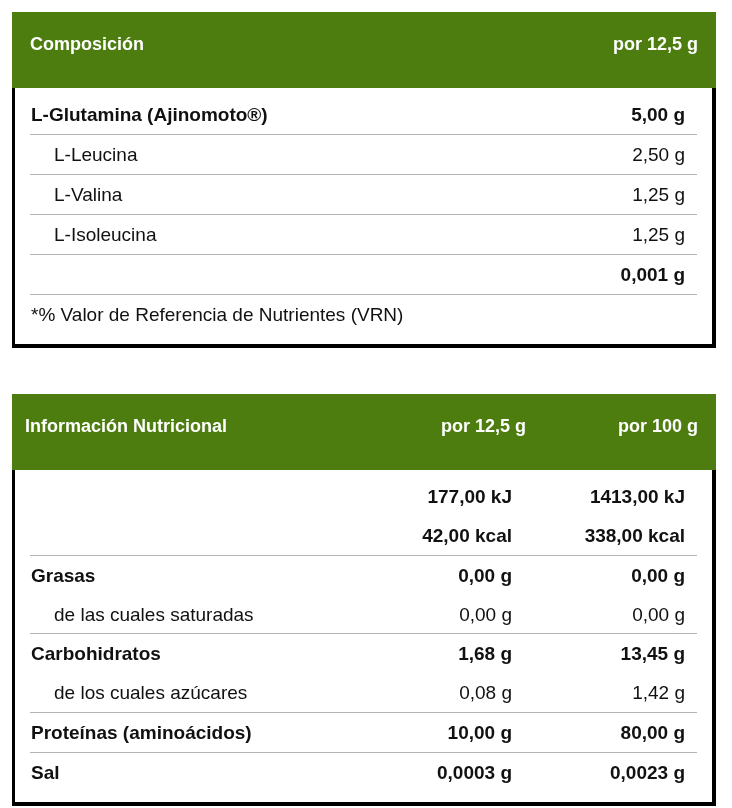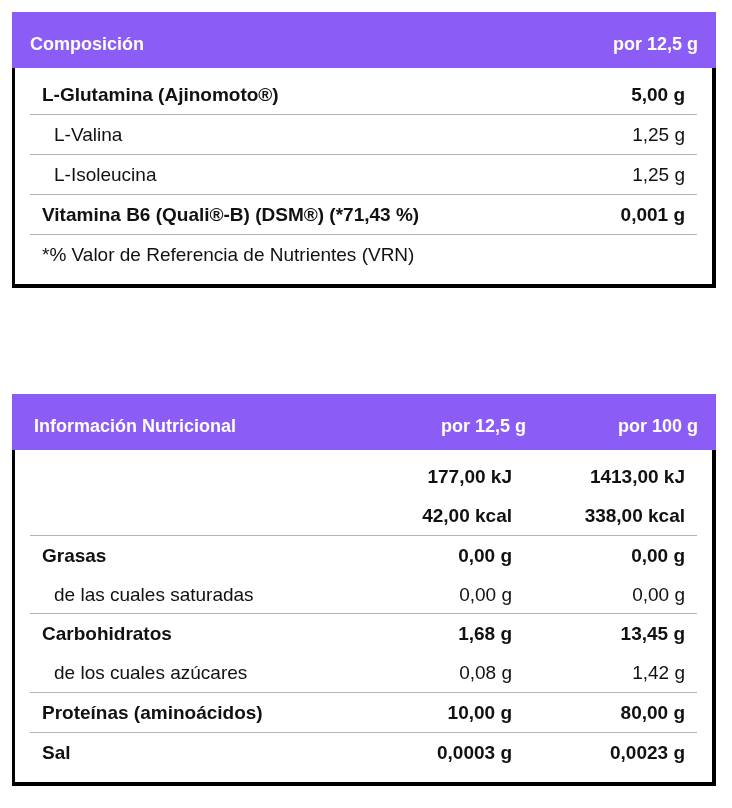--- a/index.html
+++ b/index.html
@@ -9,32 +9,32 @@
     color: #111111;
   }
   .panel {
     position: absolute; left: 12px; width: 697px;
     border-left: 3px solid #000; border-right: 4px solid #000; border-bottom: 4px solid #000;
     background: #fff; box-sizing: content-box;
   }
   #comp { top: 12px; }
   #nutri { top: 394px; }
   .head {
-    background: #8b5cf6; color: #fff; height: 56px; position: relative;
+    background: #4d7c0f; color: #fff; height: 76px; position: relative;
     margin-left: -3px; margin-right: -4px;
     font-weight: bold; font-size: 18px;
   }
   .head span { position: absolute; top: 21px; line-height: 22px; }
   .body { padding: 7px 15px 9px 15px; }
   .row {
     position: relative; height: 40px; border-bottom: 1px solid #b3b3b3; box-sizing: border-box;
     font-size: 19px;
   }
   .row.noline { border-bottom: none; }
-  .row .lbl { position: absolute; left: 12px; top: 9px; line-height: 22px; white-space: nowrap; }
+  .row .lbl { position: absolute; left: 1px; top: 9px; line-height: 22px; white-space: nowrap; }
   .row .lbl.sub { left: 24px; }
   .row .v1, .row .v2 { position: absolute; top: 9px; line-height: 22px; text-align: center; white-space: nowrap; }
   .b { font-weight: bold; }
   #comp .row .v1 { right: 12px; }
   #nutri .row .v1 { right: 185px; }
   #nutri .row .v2 { right: 12px; }
   .row.tall { height: 79px; }
   .row.tall .v1b, .row.tall .v2b { position: absolute; top: 48px; line-height: 22px; text-align: left; white-space: nowrap; }
   #nutri .row.tall .v1b { right: 185px; }
   #nutri .row.tall .v2b { right: 12px; }
@@ -47,40 +47,43 @@
   <div class="head">
     <span style="left:18px">Composición</span>
     <span style="right:18px">por 12,5 g</span>
   </div>
   <div class="body">
     <div class="row">
       <span class="lbl b">L-Glutamina (Ajinomoto®)</span>
       <span class="v1 b">5,00 g</span>
     </div>
     <div class="row">
+      <span class="lbl sub">L-Leucina</span>
+      <span class="v1">2,50 g</span>
+    </div>
+    <div class="row">
       <span class="lbl sub">L-Valina</span>
       <span class="v1">1,25 g</span>
     </div>
     <div class="row">
       <span class="lbl sub">L-Isoleucina</span>
       <span class="v1">1,25 g</span>
     </div>
     <div class="row">
-      <span class="lbl b">Vitamina B6 (Quali®-B) (DSM®) (*71,43 %)</span>
       <span class="v1 b">0,001 g</span>
     </div>
     <div class="row noline">
       <span class="lbl">*% Valor de Referencia de Nutrientes (VRN)</span>
     </div>
   </div>
 </div>
 
 <div class="panel" id="nutri">
   <div class="head">
-    <span style="left:22px">Información Nutricional</span>
+    <span style="left:13px">Información Nutricional</span>
     <span style="right:190px">por 12,5 g</span>
     <span style="right:18px">por 100 g</span>
   </div>
   <div class="body">
     <div class="row tall">
       <span class="v1 b">177,00 kJ</span>
       <span class="v2 b">1413,00 kJ</span>
       <span class="v1b b">42,00 kcal</span>
       <span class="v2b b">338,00 kcal</span>
     </div>

